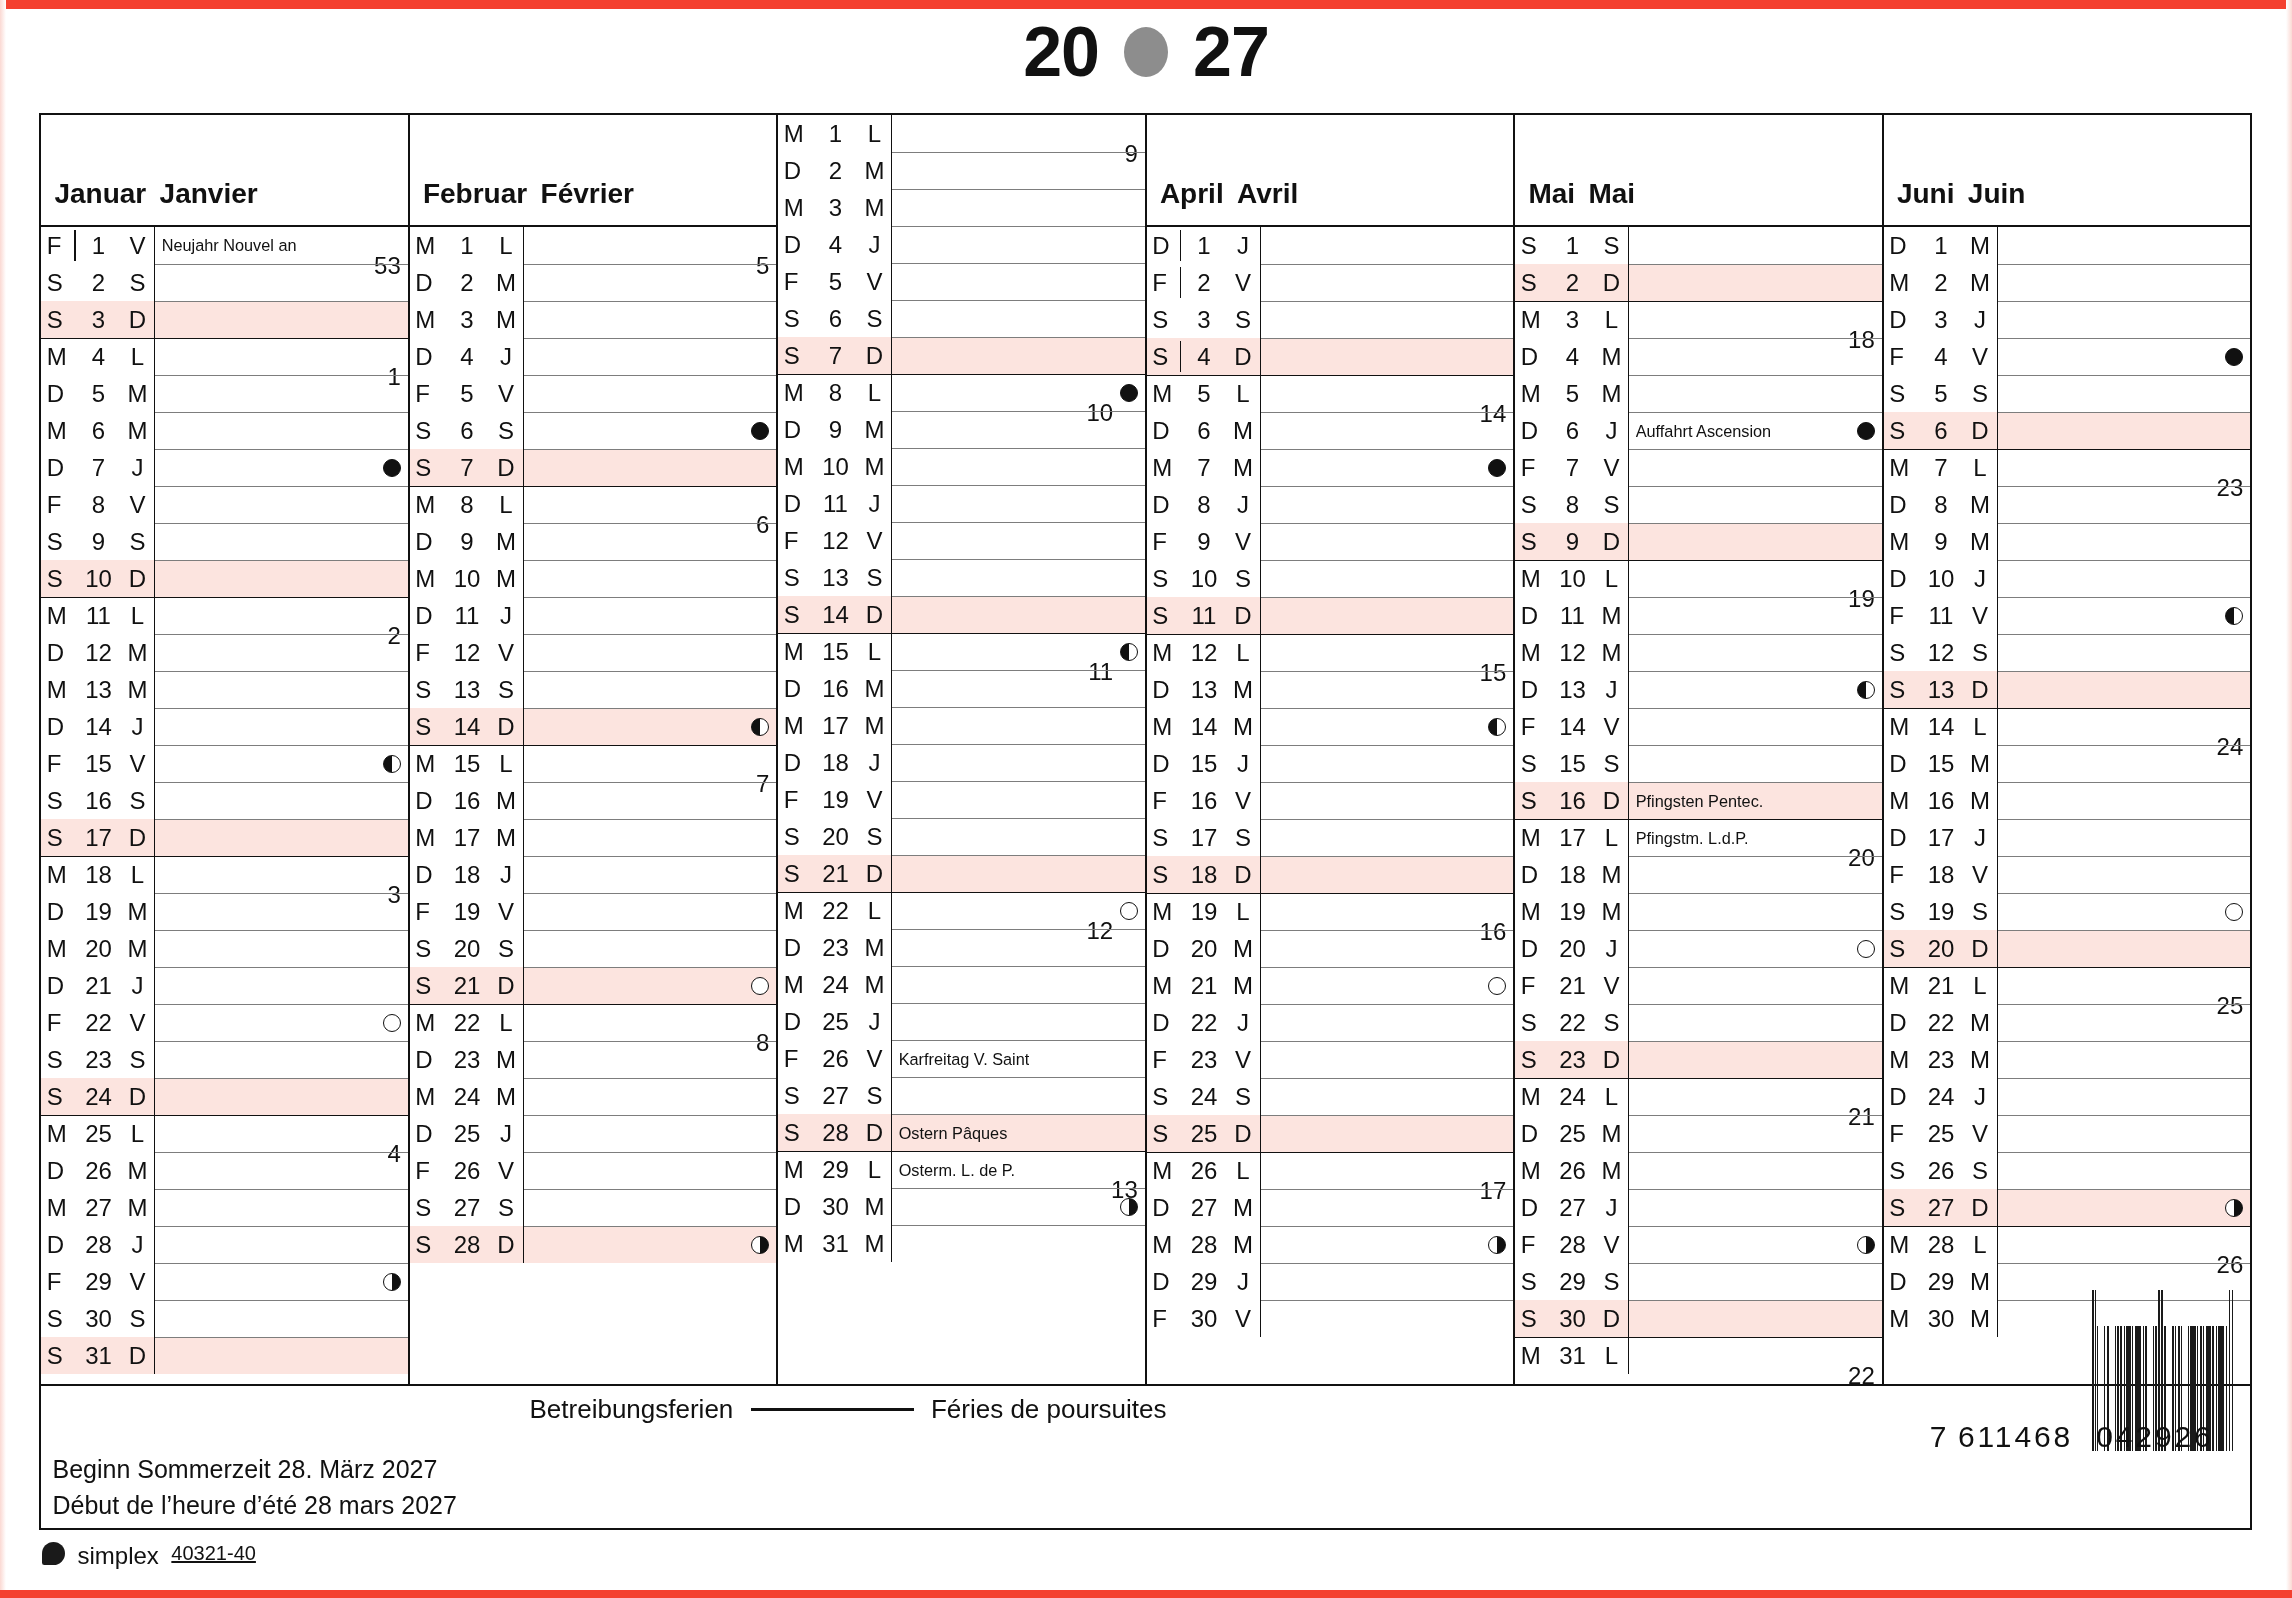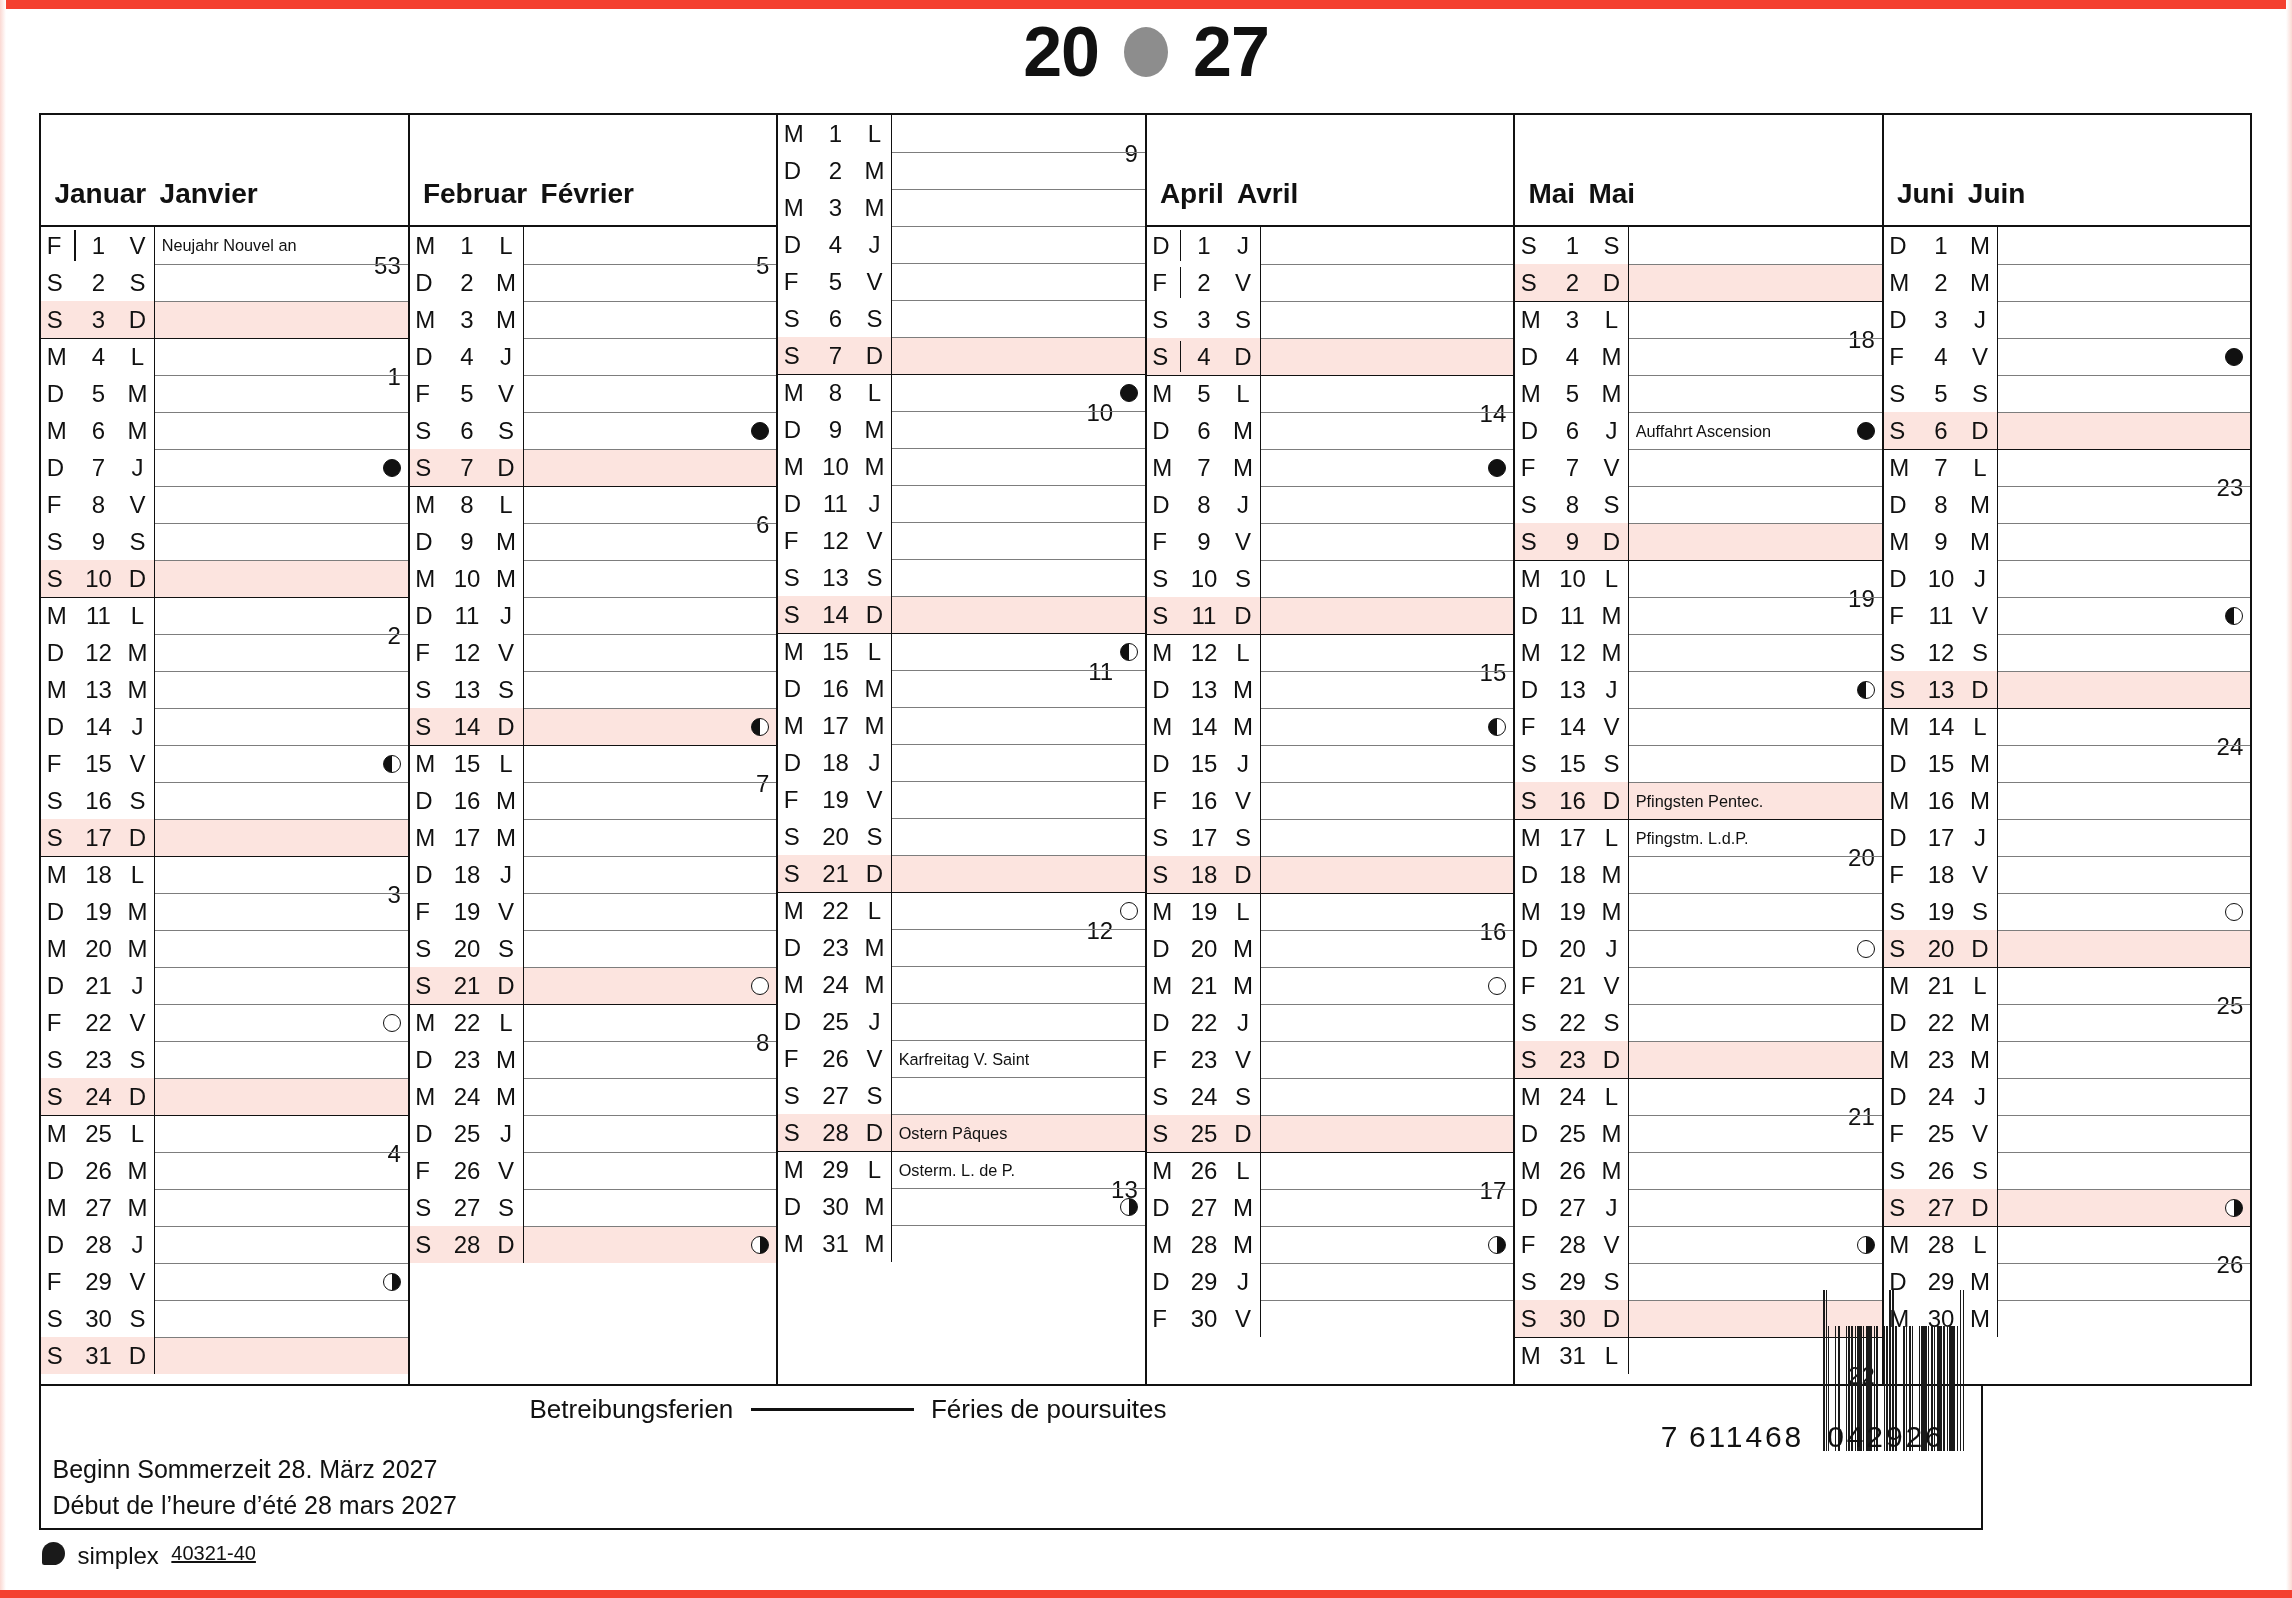--- a/index.html
+++ b/index.html
@@ -98,21 +98,21 @@
   .moonicon.new { background:#111; }
   .moonicon.full { background:#fff; }
   .moonicon.first {
     background: linear-gradient(to right,#111 0 50%,#fff 50% 100%);
   }
   .moonicon.last {
     background: linear-gradient(to right,#fff 0 50%,#111 50% 100%);
   }
 
   #footer {
-    position:absolute; left:39px; top:1386px; width:1944px; height:144px;
+    position:absolute; left:39px; top:1386px; width:2213px; height:144px;
     border:2.9px solid #111; border-top:none; background:#fff;
   }
   #betreibung {
     position:absolute; left:0; top:7.7px; width:1614px;
     display:flex; align-items:center; justify-content:center; gap:0;
     font-size:26px;
   }
   #betreibung .dash {
     display:inline-block; width:163px; height:2.9px; background:#111;
     margin:0 17.3px;

